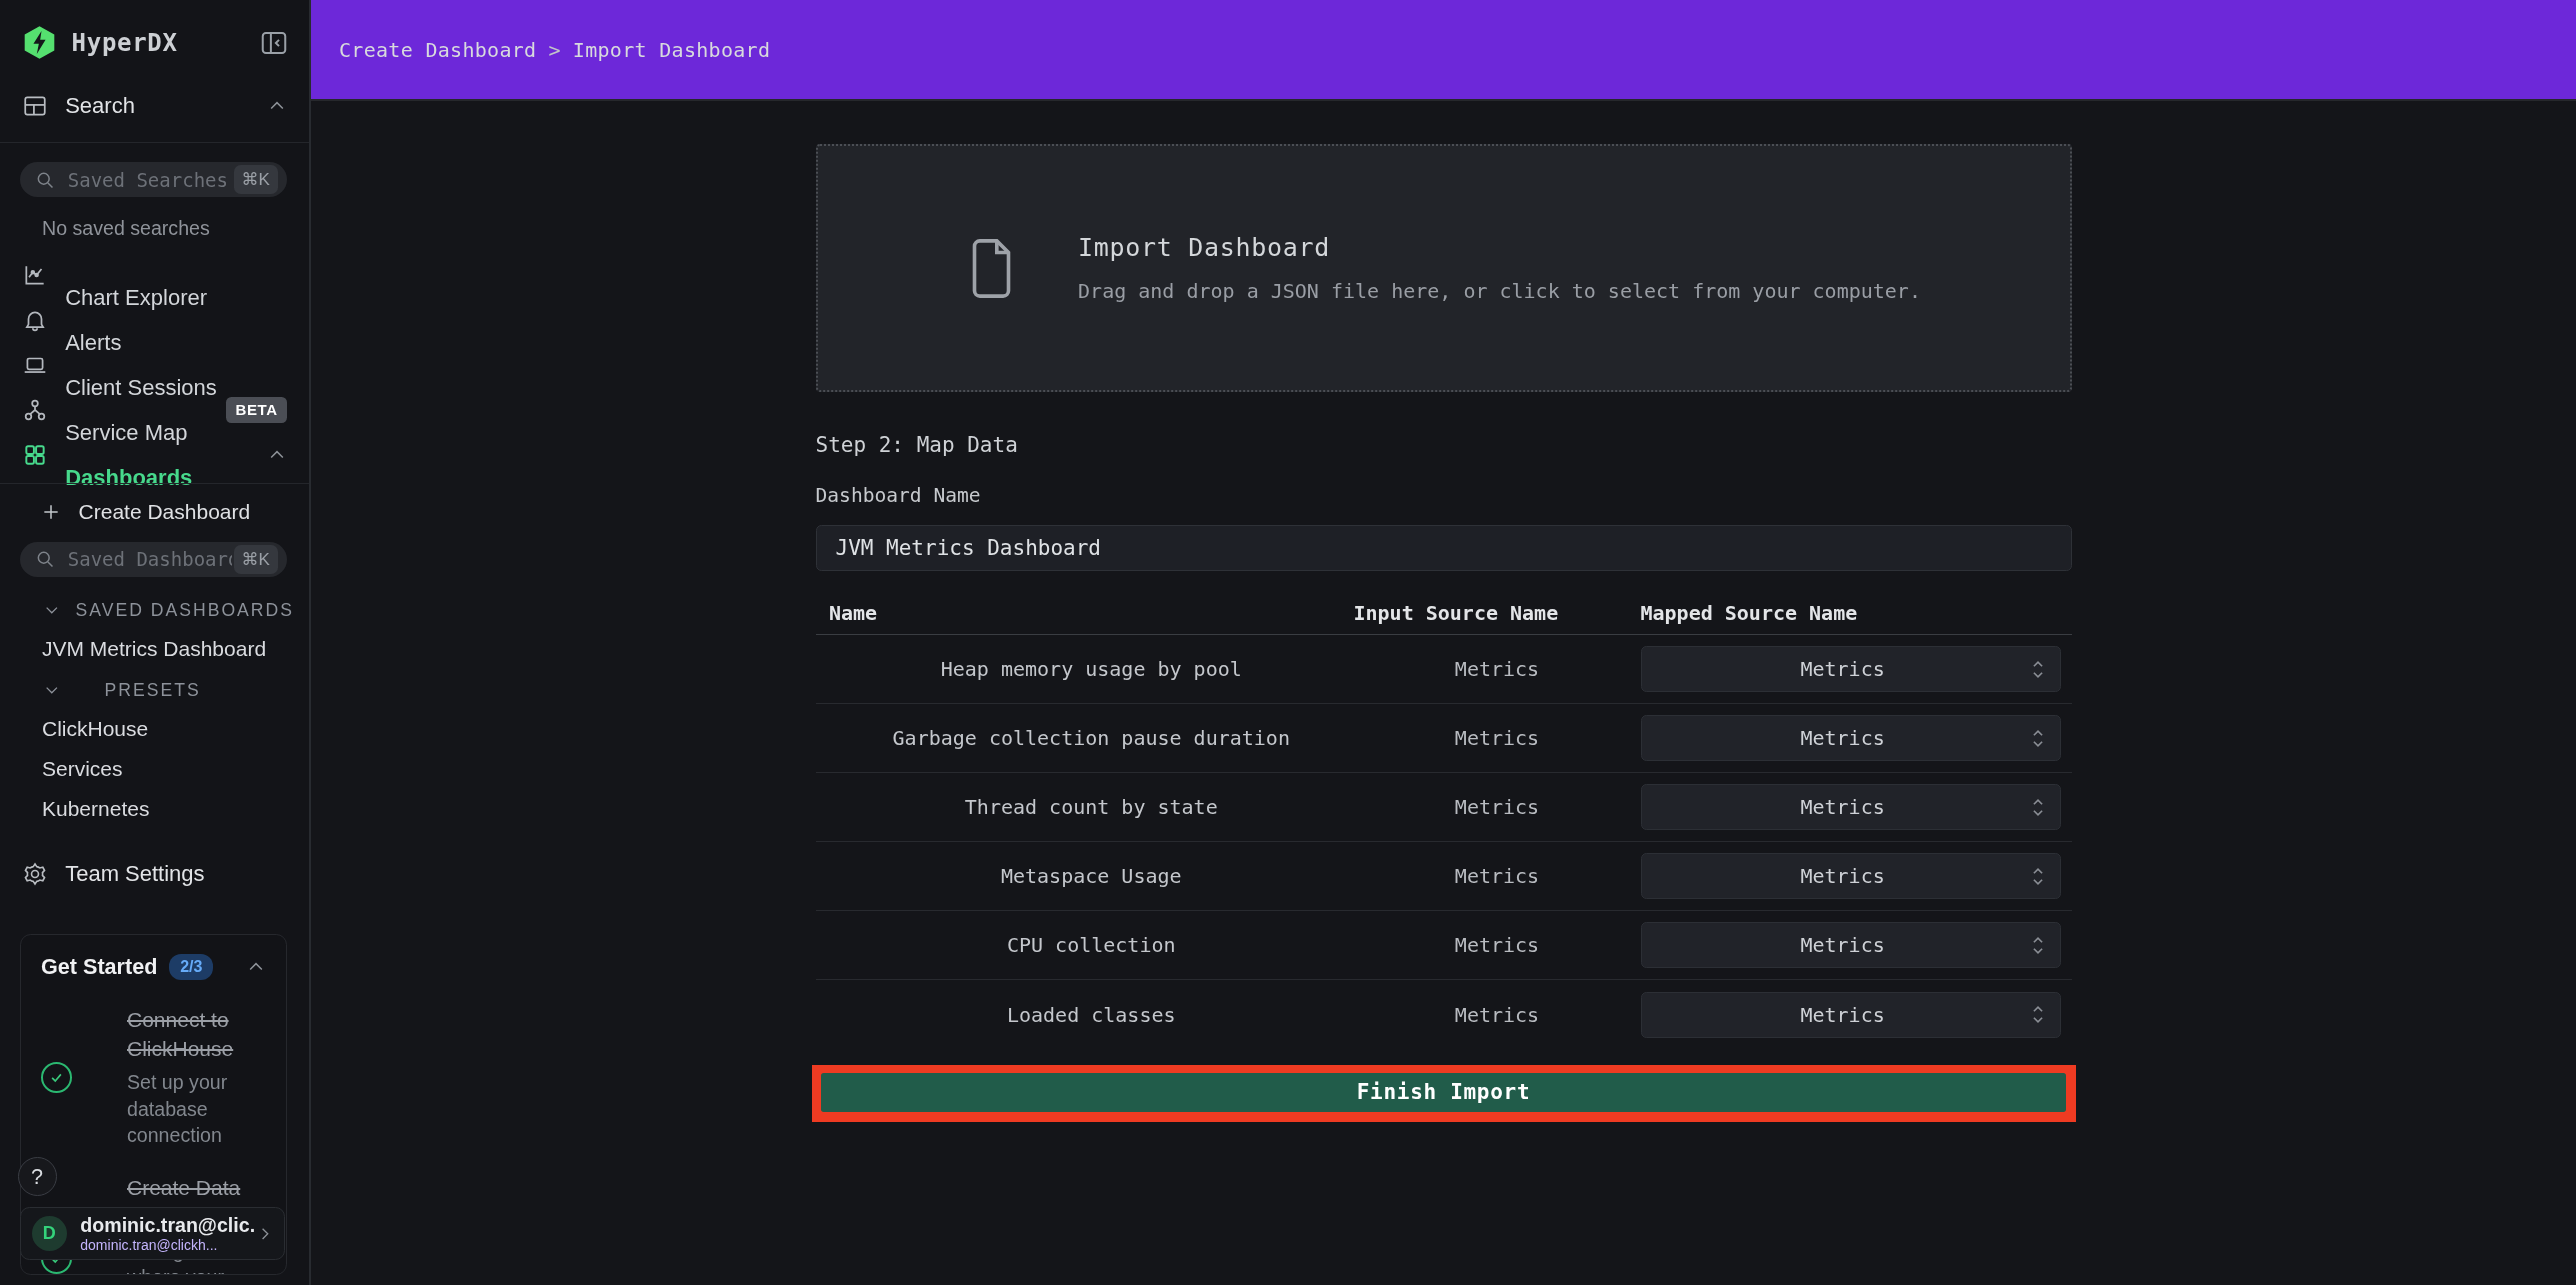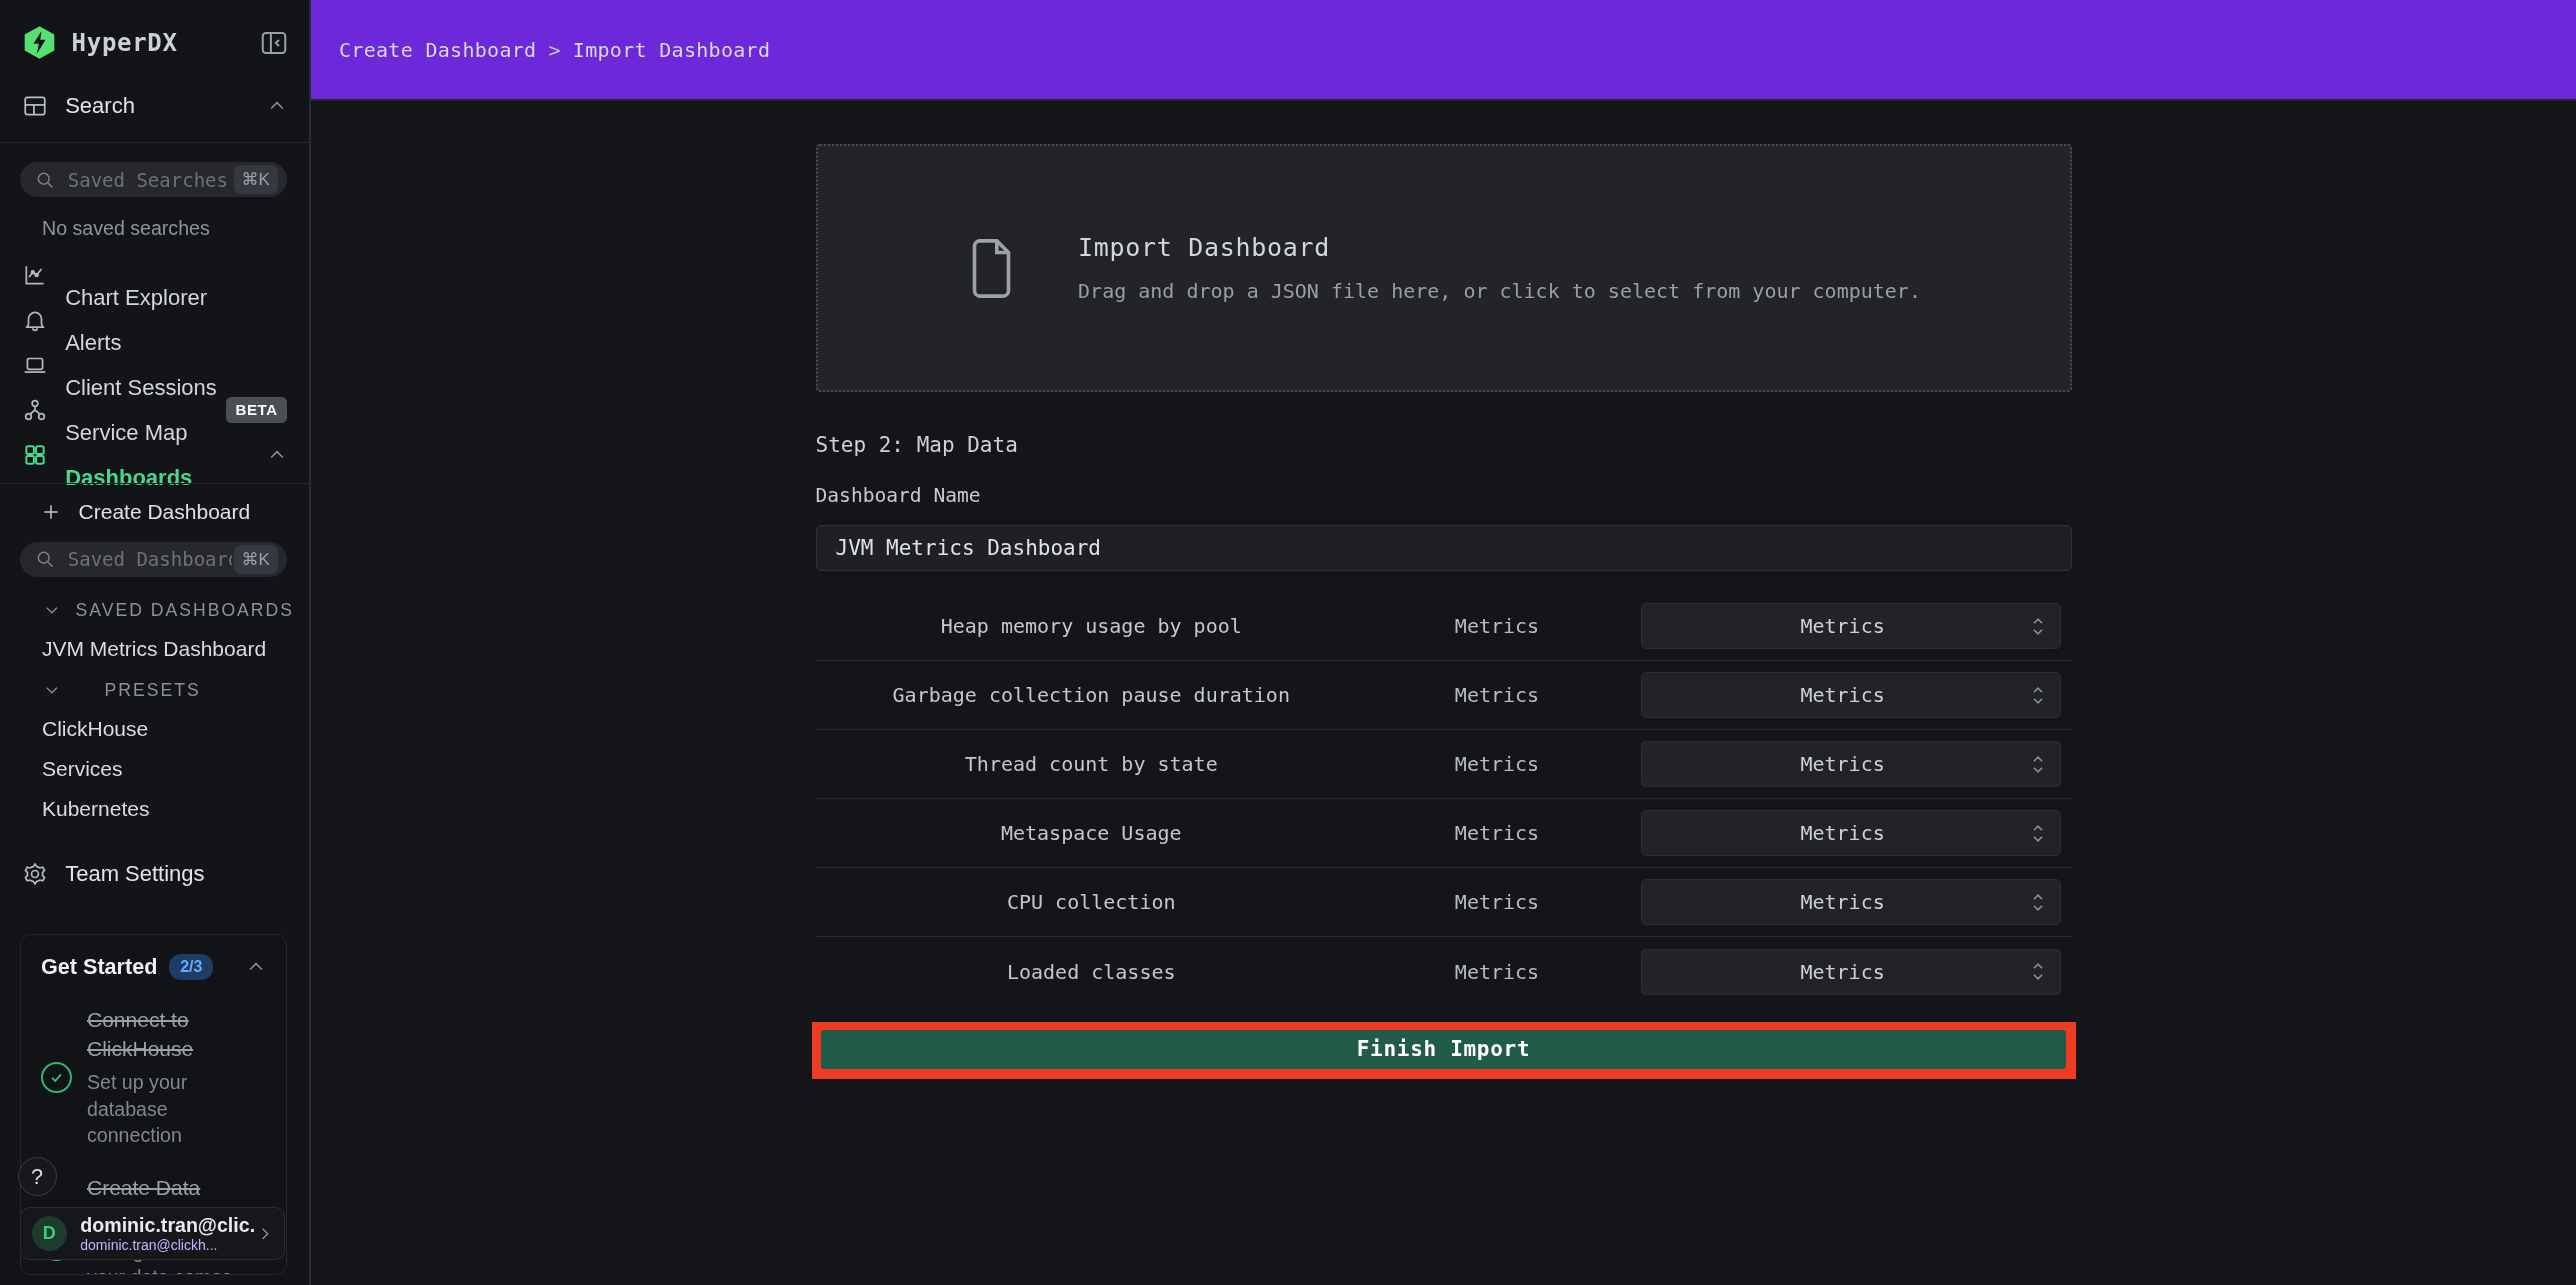--- a/index.html
+++ b/index.html
@@ -60,21 +60,21 @@
     padding:19px 20px 16px 20px;height:341px;overflow:hidden;position:relative;
   }
   .gs-head{display:flex;align-items:center;}
   .gs-title{font-weight:bold;font-size:21.6px;color:#f0f1f3;}
   .gs-badge{margin-left:12px;background:#1d3c66;color:#66abf8;font-weight:bold;font-size:16px;border-radius:12px;padding:4px 10.8px;}
   .gs-head .chev{margin-left:auto;}
   .gs-item{display:flex;margin-top:26px;}
   .gs-check{width:46px;flex:0 0 aupx;flex:0 0 46px;display:flex;align-items:center;justify-content:flex-start;}
   .check-circle{width:31px;height:31px;border-radius:50%;border:2px solid #2bb871;display:flex;align-items:center;justify-content:center;color:#39c97b;}
   .check-circle svg{width:15px;height:15px;}
-  .gs-body{flex:1;min-width:0;}
+  .gs-body{flex:1;min-width:0;margin-left:40px;}
   .gs-item-title{font-size:21px;color:#9b9fa6;line-height:1.38;}
   .gs-item-title.struck{text-decoration:line-through;}
   .gs-item-sub{font-size:19.6px;color:#82878e;line-height:1.35;margin-top:5.4px;}
 
   .help-btn{
     position:absolute;left:17.6px;top:1157px;width:39px;height:39px;border-radius:50%;
     background:#17181c;border:1.4px solid #3a3d44;color:#d9dce0;font-size:21.6px;
     display:flex;align-items:center;justify-content:center;cursor:pointer;z-index:3;
   }
   .user-card{
@@ -347,20 +347,25 @@
             <div class="dz-sub mono">Drag and drop a JSON file here, or click to select from your computer.</div>
           </div>
         </div>
       </div>
 
       <div class="step-heading mono">Step 2: Map Data</div>
       <div class="field-label mono">Dashboard Name</div>
       <input class="name-input" value="JVM Metrics Dashboard" style="">
 
       <div class="table">
+        <div class="t-head">
+          <span class="th c1 mono">Name</span>
+          <span class="th mono">Input Source Name</span>
+          <span class="th mono">Mapped Source Name</span>
+        </div>
 
         <div class="t-row">
           <span class="td-name mono">Heap memory usage by pool</span>
           <span class="td-src mono">Metrics</span>
           <div class="select">
             <span class="sel-val">Metrics</span>
             <svg class="caret" viewBox="0 0 24 28" fill="none" stroke="currentColor" stroke-width="2">
                 <path d="M7 10 L12 5 L17 10"></path>
                 <path d="M7 18 L12 23 L17 18"></path>
               </svg>

